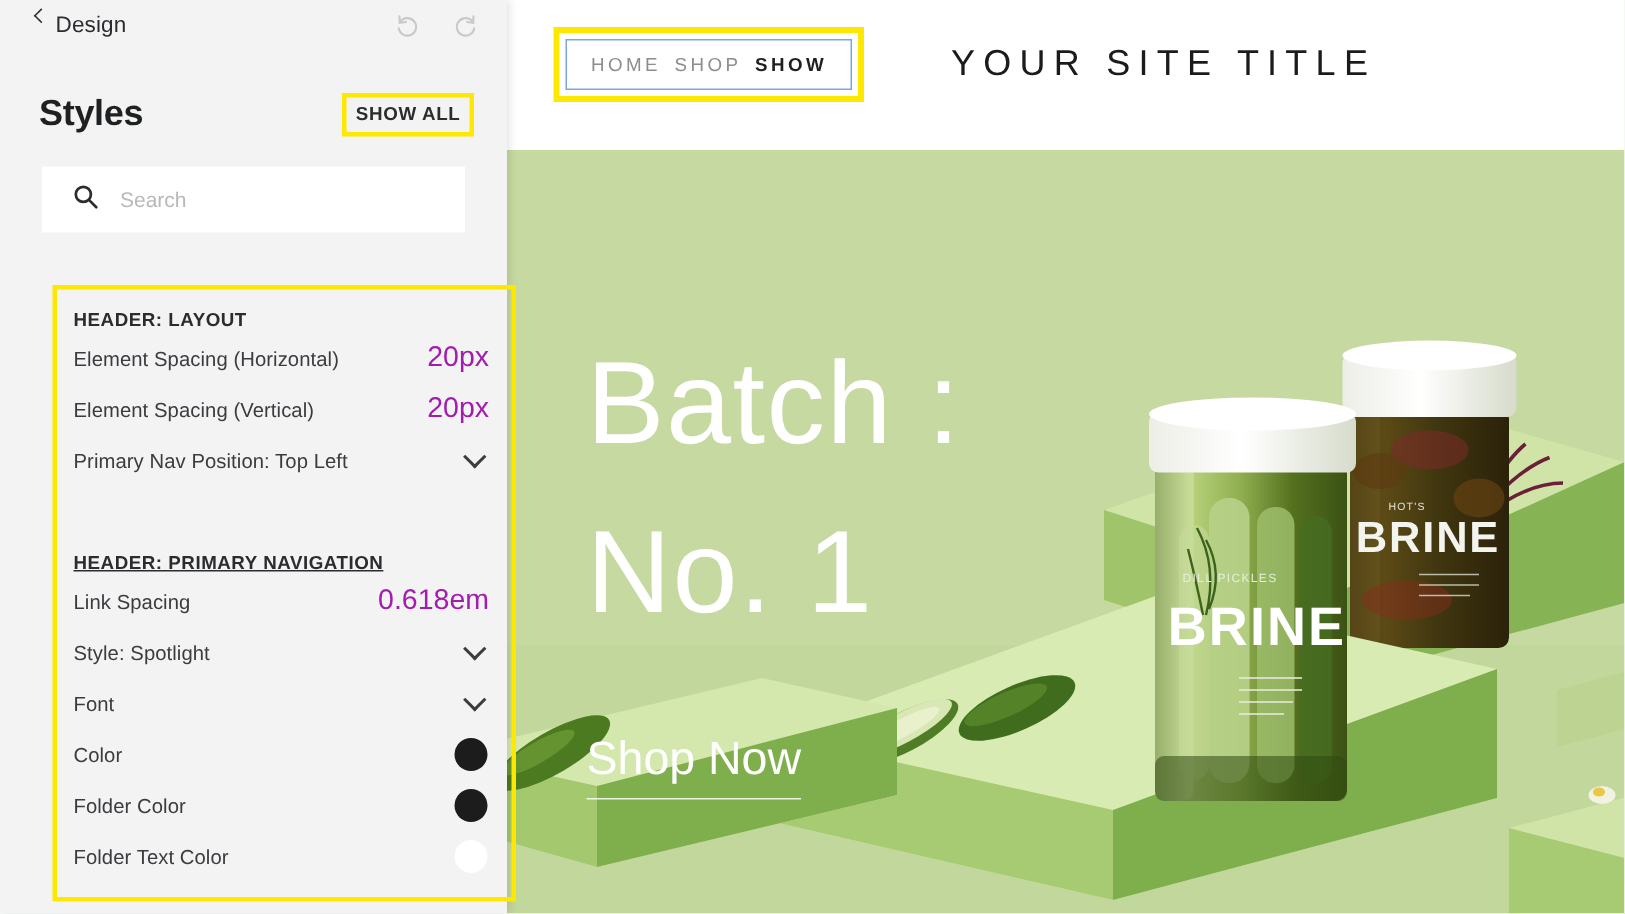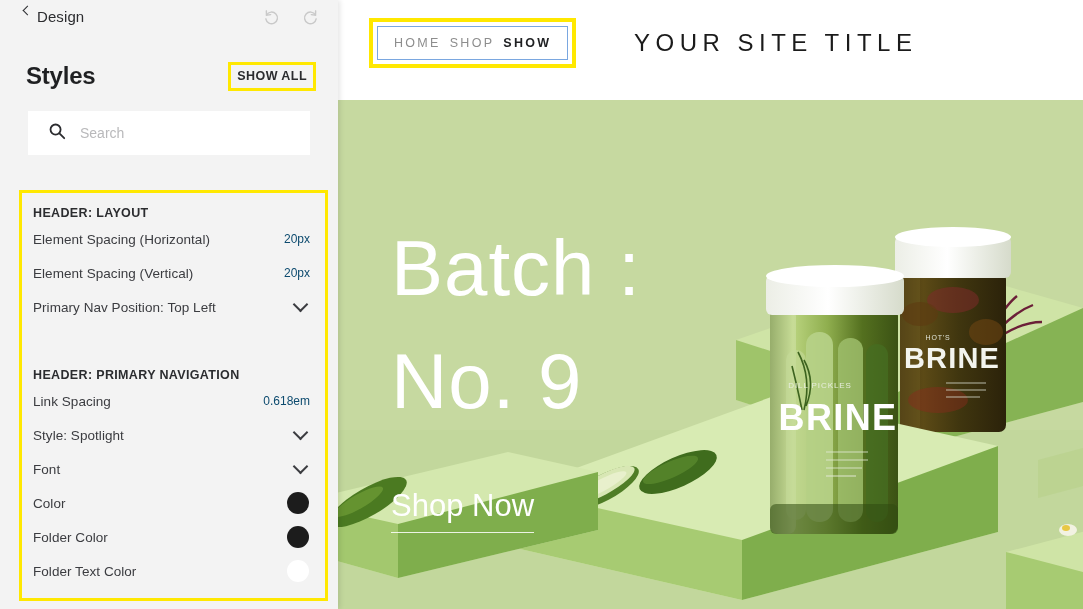--- a/index.html
+++ b/index.html
@@ -67,38 +67,38 @@
   .search-input {
     border: none; outline: none; background: transparent;
     font-family: "Liberation Sans", sans-serif;
     font-size: 14px; color: #2b2c2f; width: 100%;
   }
   .search-input::placeholder { color: #b9b9bb; }
 
   
   .styles-region {
     position: absolute;
-    left: 19px; top: 190px; width: 309px; height: 411px;
+    left: 35px; top: 190px; width: 309px; height: 411px;
     border: 3px solid #ffe800;
     padding: 0 15px 0 11px;
     overflow: hidden;
   }
   .group-head {
     font-size: 12.5px; font-weight: bold; color: #2b2c2f;
     letter-spacing: .35px;
     padding-top: 13px; padding-bottom: 2px;
   }
-  .group-head.second { padding-top: 44px; }
+  .group-head.second { padding-top: 44px; text-decoration: underline; }
   .row {
     display: flex; align-items: center; justify-content: space-between;
     height: 34px;
     cursor: pointer;
   }
   .row-label { font-size: 13.5px; color: #3b3c40; letter-spacing: .05px; }
-  .row-value { font-size: 12px; color: #0c4a6e; }
+  .row-value { font-size: 19px; color: #a21caf; }
   .chev-down {
     width: 11px; height: 11px;
     border-right: 2px solid #3b3c40; border-bottom: 2px solid #3b3c40;
     transform: rotate(45deg);
     margin-right: 4px; margin-top: -5px;
   }
   .swatch {
     width: 22px; height: 22px; border-radius: 50%;
     margin-right: 1px;
   }
@@ -379,20 +379,20 @@
         <polygon points="668,452 745,472 745,509 668,509" fill="#a7cb72"></polygon>
 
         <ellipse cx="730" cy="430" rx="9" ry="6" fill="#f2f2e2"></ellipse>
         <ellipse cx="728" cy="428" rx="4" ry="3" fill="#e8c845"></ellipse>
 
         <polygon points="700,360 745,348 745,386 700,398" fill="#b7d18a" opacity=".6"></polygon>
       </svg>
 
       <div class="hero-text">
         <div class="hero-line">Batch :</div>
-        <div class="hero-line">No. 9</div>
+        <div class="hero-line">No. 1</div>
       </div>
 
       <div class="shop-now">Shop Now</div>
     </div>
 
   </section>
 </div>
 
 </body></html>

